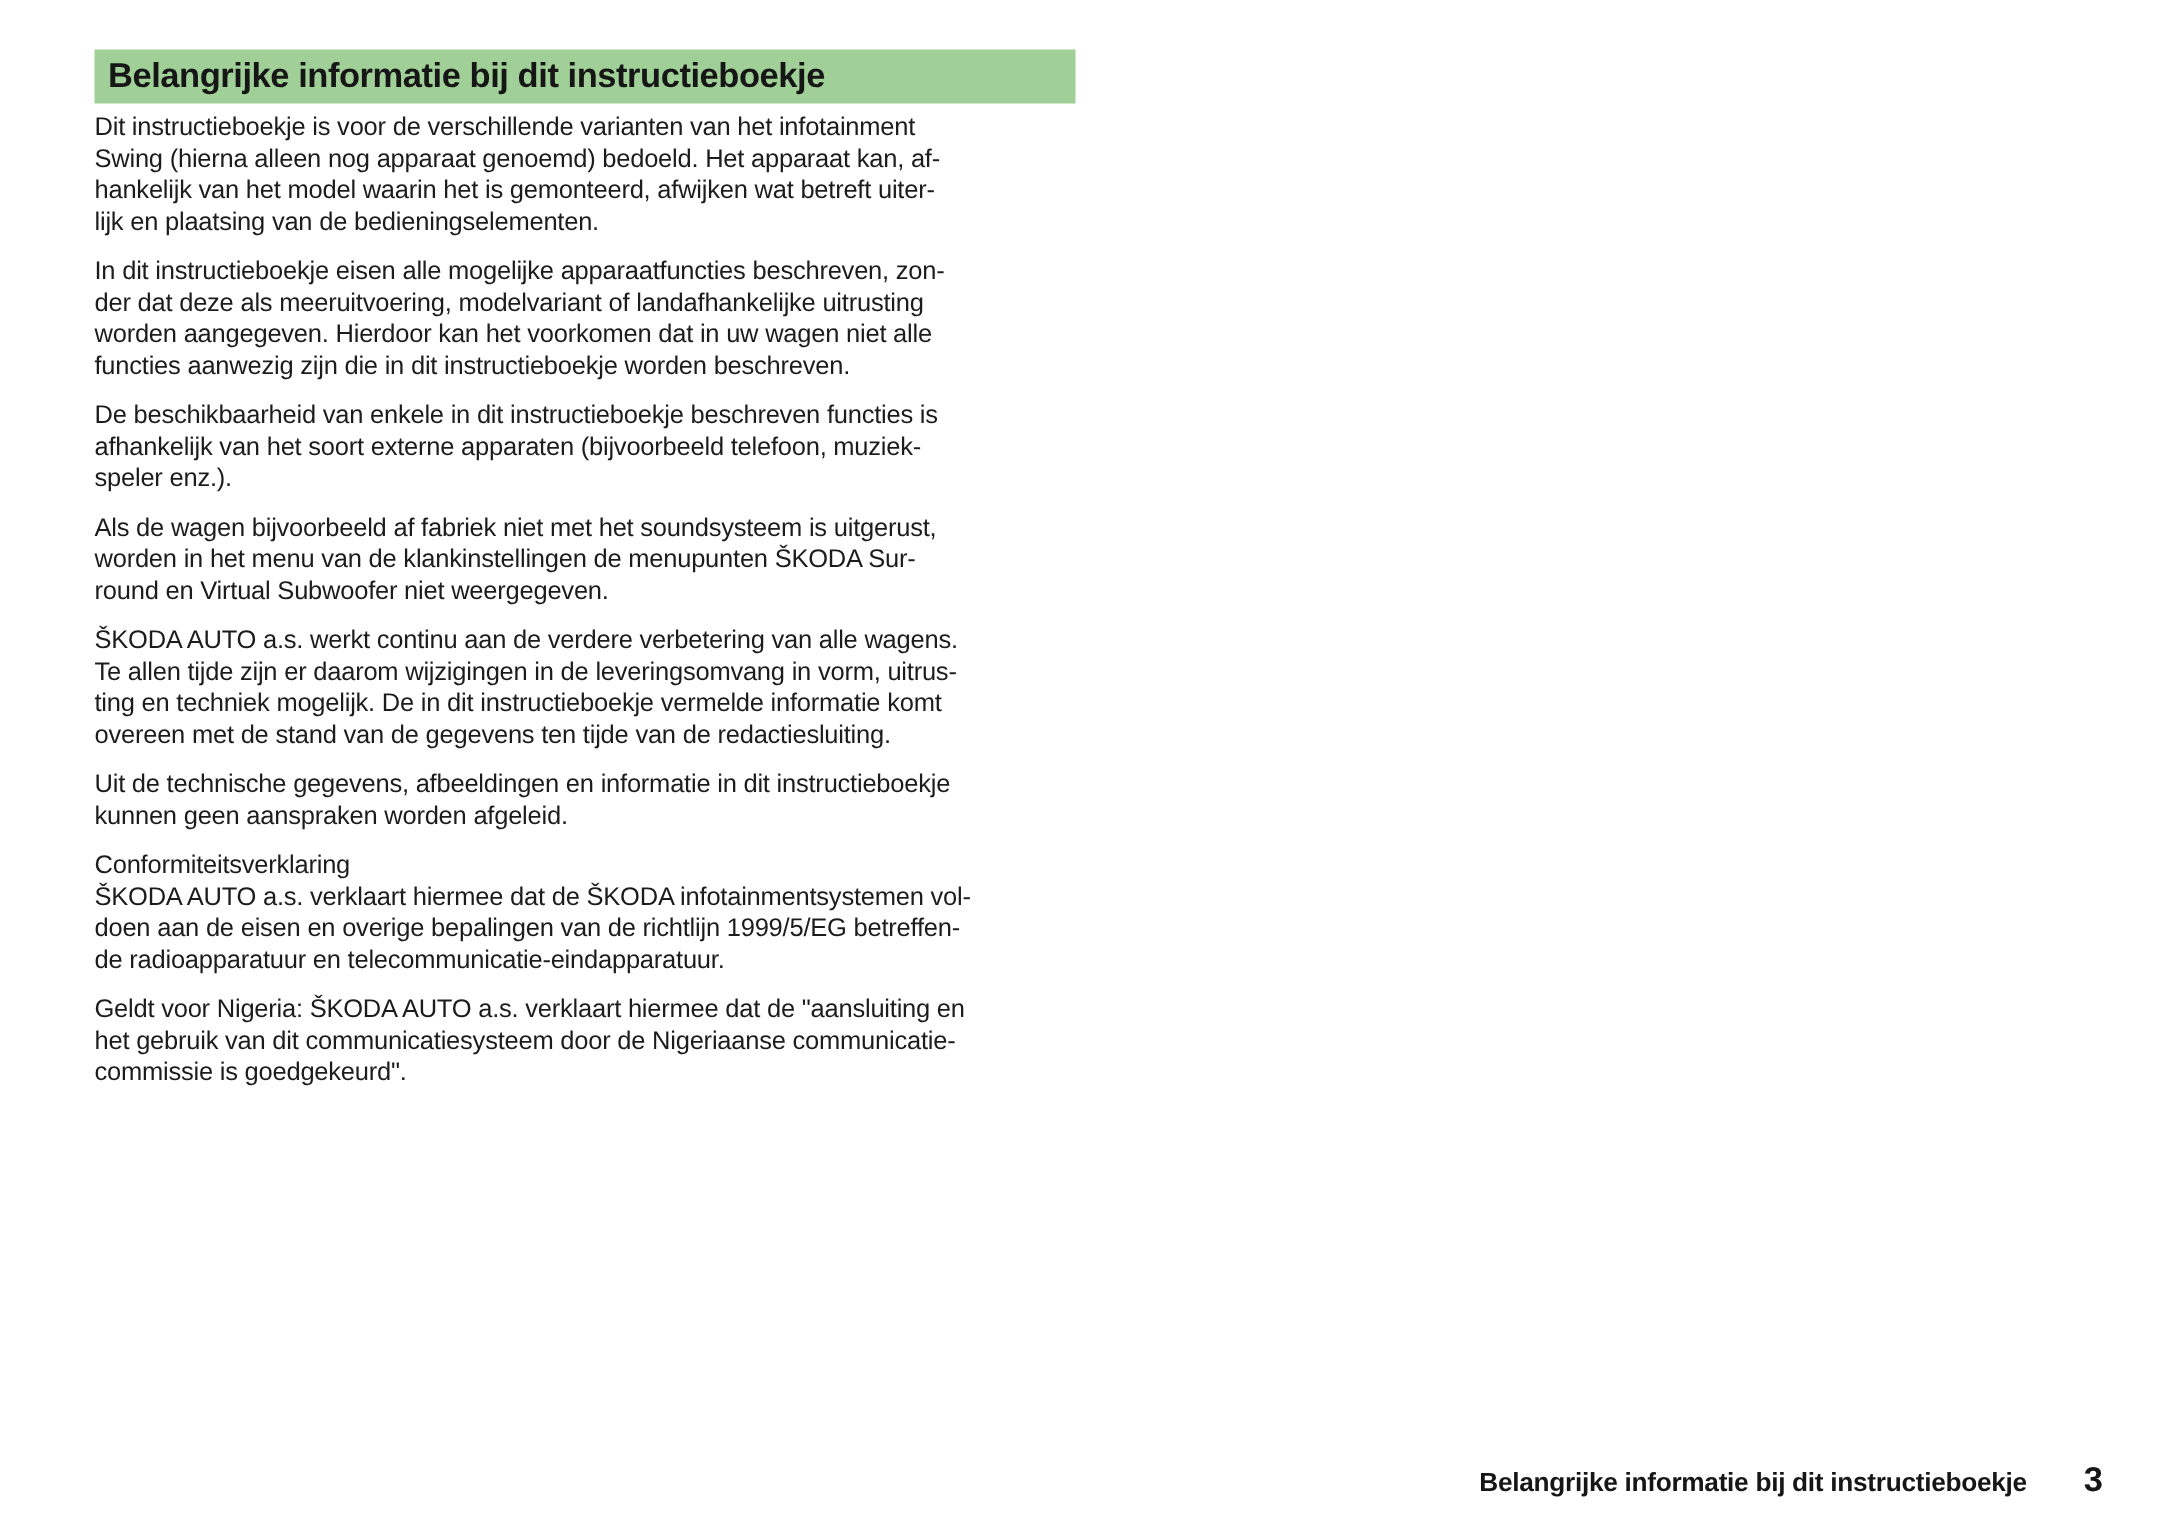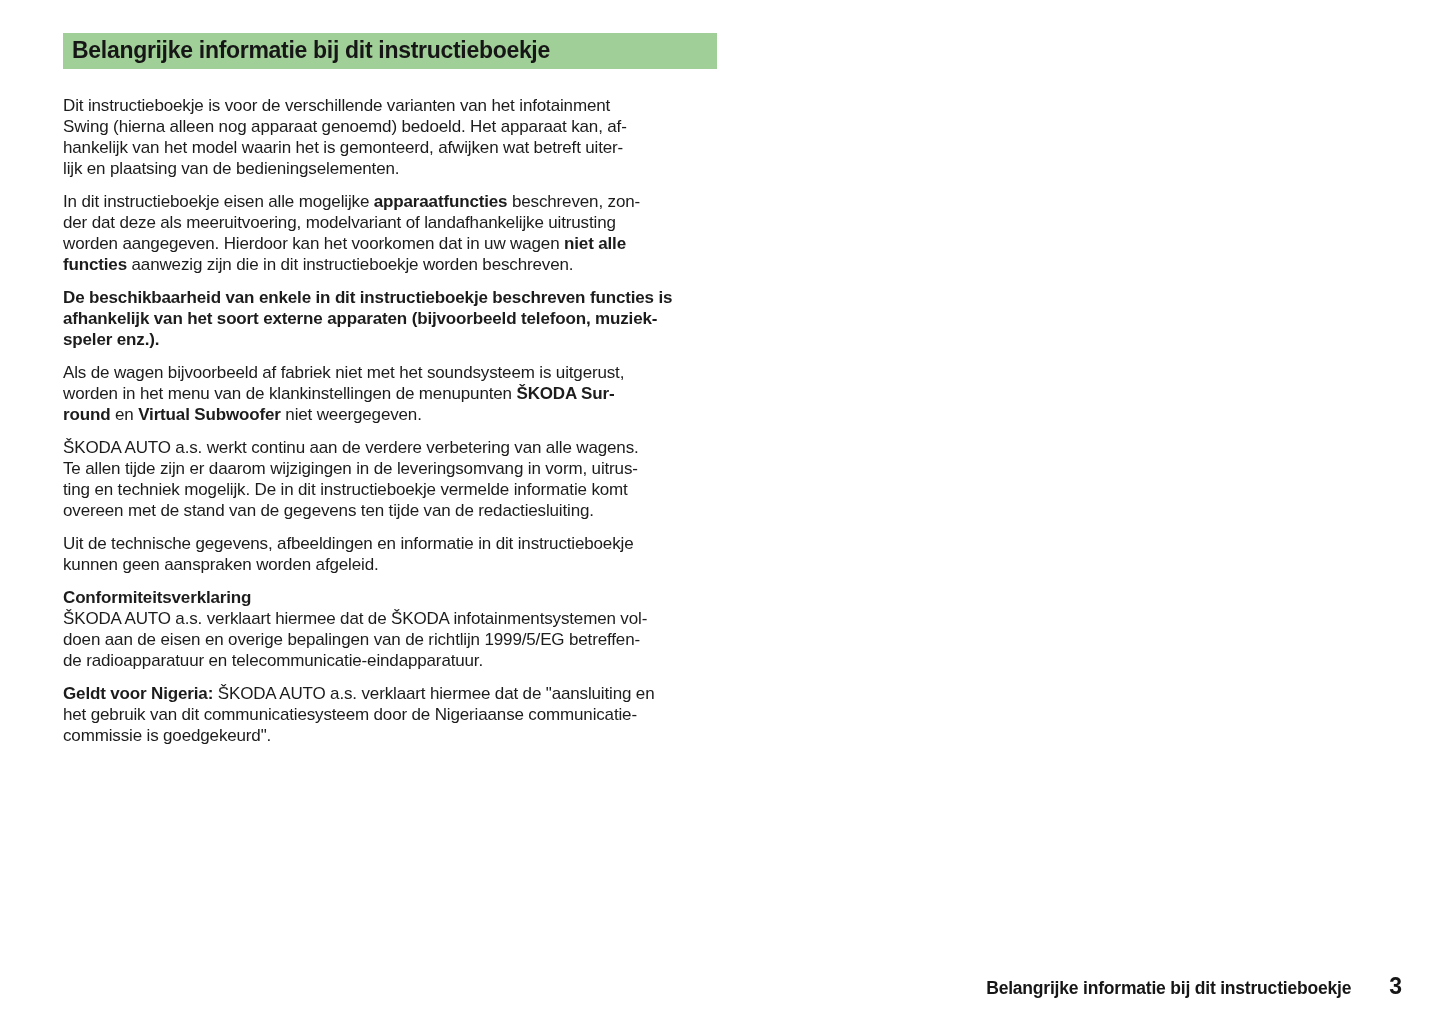--- a/index.html
+++ b/index.html
@@ -24,32 +24,32 @@
     margin: 0;
     padding: 0 0 2px 9px;
     font-size: 23px;
     font-weight: 700;
     letter-spacing: -0.3px;
     color: #161616;
   }
   .content {
     position: absolute;
     left: 63px;
-    top: 95px;
+    top: 74px;
     width: 700px;
     color: #1c1c1c;
   }
   .content p {
     margin: 0 0 12px 0;
     font-size: 17px;
     line-height: 21px;
     letter-spacing: -0.15px;
     white-space: pre-wrap;
   }
-  .content p span.b { font-weight: 700; }
+  .content p span.b { font-weight: 400; }
   .footer {
     position: absolute;
     right: 43px;
     bottom: 20px;
     display: flex;
     align-items: baseline;
     gap: 38px;
     color: #161616;
   }
   .footer .chapter {

